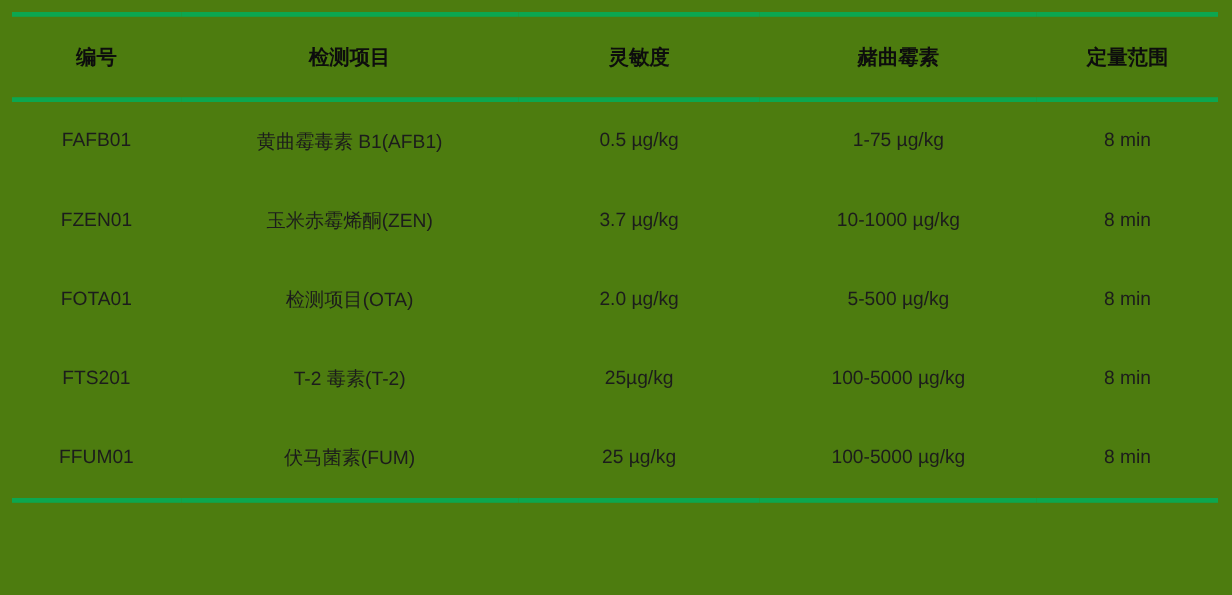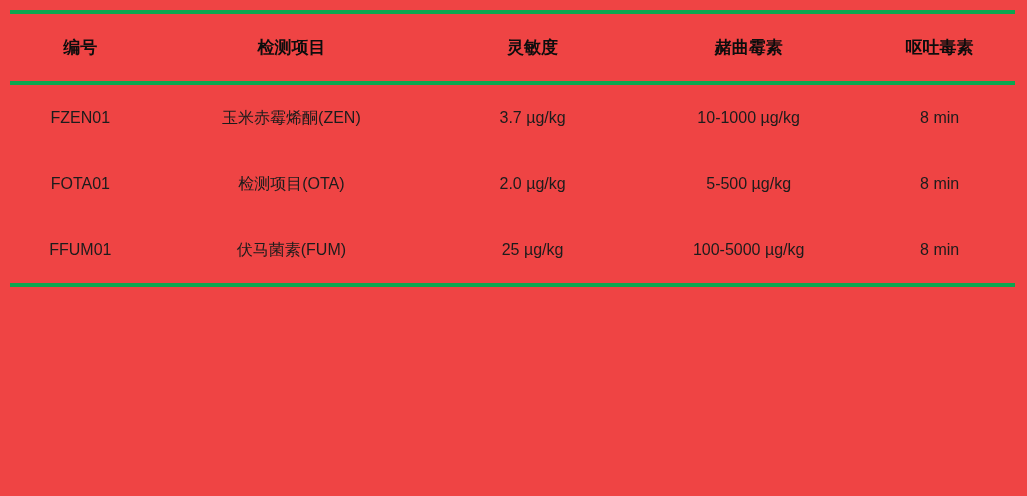--- a/index.html
+++ b/index.html
@@ -5,21 +5,21 @@
   html, body {
     margin: 0;
     padding: 0;
     background: #ffffff;
     font-family: "Liberation Sans", "DejaVu Sans", sans-serif;
   }
   .page {
     position: relative;
     width: 1027px;
     height: 496px;
-    background: #ef4444;
+    background: #4d7c0f;
     overflow: hidden;
   }
   table.spec-table {
     position: absolute;
     left: 10px;
     top: 10px;
     width: 1005px;
     border-collapse: collapse;
     table-layout: fixed;
   }
@@ -61,39 +61,53 @@
       <col style="width:20%">
       <col style="width:23%">
       <col style="width:15%">
     </colgroup>
     <thead>
       <tr>
         <th>编号</th>
         <th>检测项目</th>
         <th>灵敏度</th>
         <th>赭曲霉素</th>
-        <th>呕吐毒素</th>
+        <th>定量范围</th>
       </tr>
     </thead>
     <tbody>
+        <tr>
+          <td>FAFB01</td>
+          <td>黄曲霉毒素 B1(AFB1)</td>
+          <td>0.5 µg/kg</td>
+          <td>1-75 µg/kg</td>
+          <td>8 min</td>
+        </tr>
         <tr>
           <td>FZEN01</td>
           <td>玉米赤霉烯酮(ZEN)</td>
           <td>3.7 µg/kg</td>
           <td>10-1000 µg/kg</td>
           <td>8 min</td>
         </tr>
         <tr>
           <td>FOTA01</td>
           <td>检测项目(OTA)</td>
           <td>2.0 µg/kg</td>
           <td>5-500 µg/kg</td>
           <td>8 min</td>
         </tr>
         <tr>
+          <td>FTS201</td>
+          <td>T-2 毒素(T-2)</td>
+          <td>25µg/kg</td>
+          <td>100-5000 µg/kg</td>
+          <td>8 min</td>
+        </tr>
+        <tr>
           <td>FFUM01</td>
           <td>伏马菌素(FUM)</td>
           <td>25 µg/kg</td>
           <td>100-5000 µg/kg</td>
           <td>8 min</td>
         </tr>
       </tbody>
   </table>
 </div>
 

